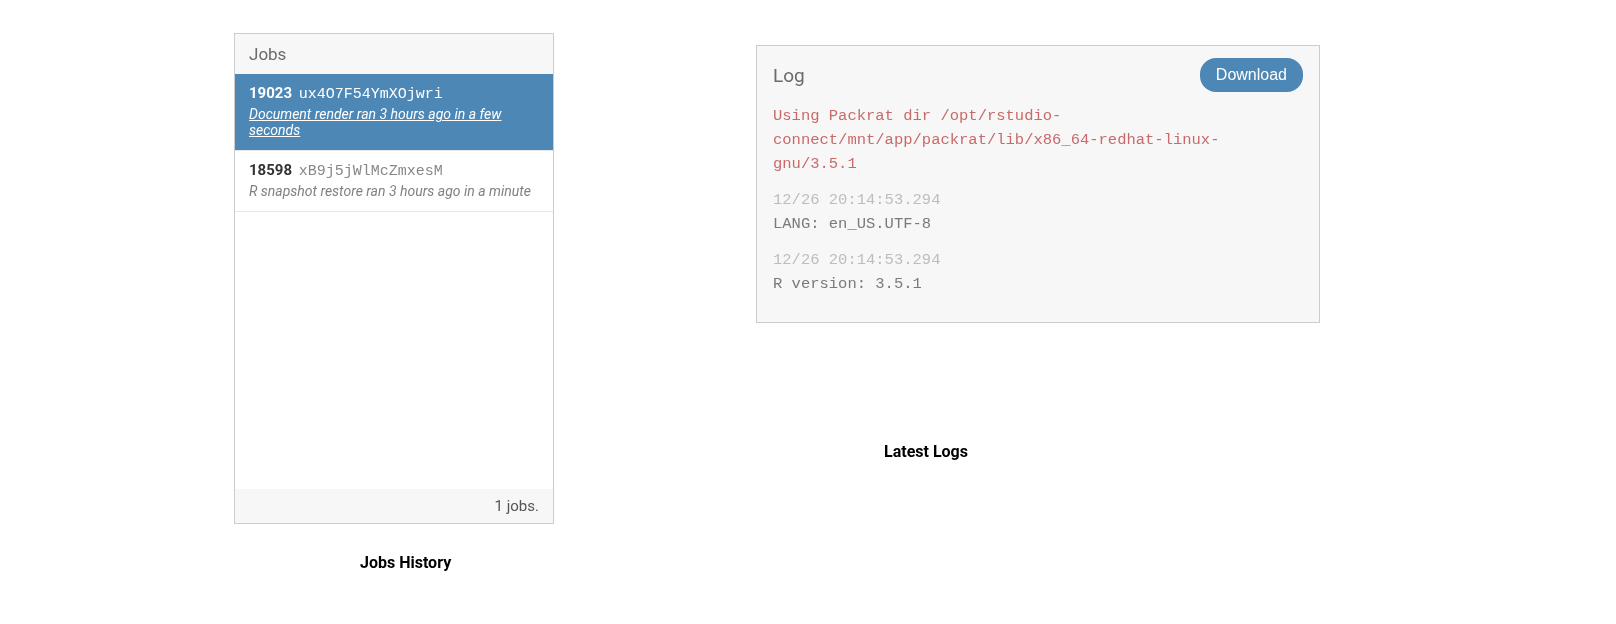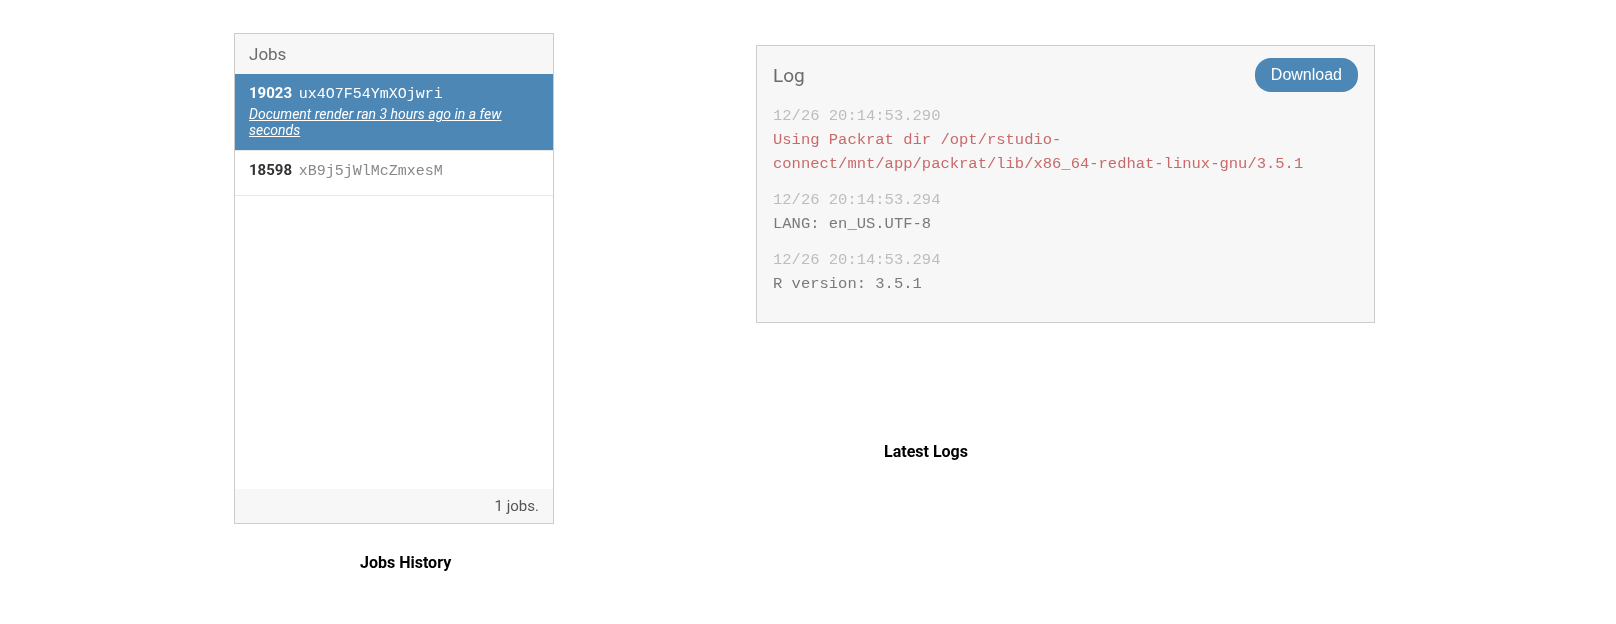--- a/index.html
+++ b/index.html
@@ -70,21 +70,21 @@
       font-weight: 700;
       font-size: 16px;
       color: #000;
     }
     .caption.jobs-cap { left: 360px; top: 553px; }
     .caption.logs-cap { left: 884px; top: 442px; }
     
     .log-panel {
       left: 756px;
       top: 45px;
-      width: 619px;
+      width: 564px;
       padding: 12px 16px 14px 16px;
     }
     .log-header {
       display: flex;
       justify-content: space-between;
       align-items: center;
       margin-bottom: 12px;
     }
     .log-title {
       font-size: 19px;
@@ -126,35 +126,35 @@
         <span class="job-id">19023</span>
         <span class="job-hash">ux4O7F54YmXOjwri</span>
       </div>
       <div class="job-sub">Document render ran 3 hours ago in a few seconds</div>
     </div>
     <div class="job-item">
       <div class="job-title">
         <span class="job-id">18598</span>
         <span class="job-hash">xB9j5jWlMcZmxesM</span>
       </div>
+      <div class="job-sub">R snapshot restore ran 3 hours ago in a minute</div>
     </div>
   </div>
   <div class="jobs-footer">1 jobs.</div>
 </div>
 
 <div class="caption jobs-cap">Jobs History</div>
 
 <div class="panel log-panel">
   <div class="log-header">
     <div class="log-title">Log</div>
     <button class="download-btn">Download</button>
   </div>
   <div class="log-body">
     <div class="log-entry">
-      <span class="log-ts">12/26 20:14:53.290</span>
       <span class="log-msg red">Using Packrat dir /opt/rstudio-connect/mnt/app/packrat/lib/x86_64-redhat-linux-gnu/3.5.1</span>
     </div>
     <div class="log-entry">
       <span class="log-ts">12/26 20:14:53.294</span>
       <span class="log-msg gray">LANG: en_US.UTF-8</span>
     </div>
     <div class="log-entry">
       <span class="log-ts">12/26 20:14:53.294</span>
       <span class="log-msg gray">R version: 3.5.1</span>
     </div>

